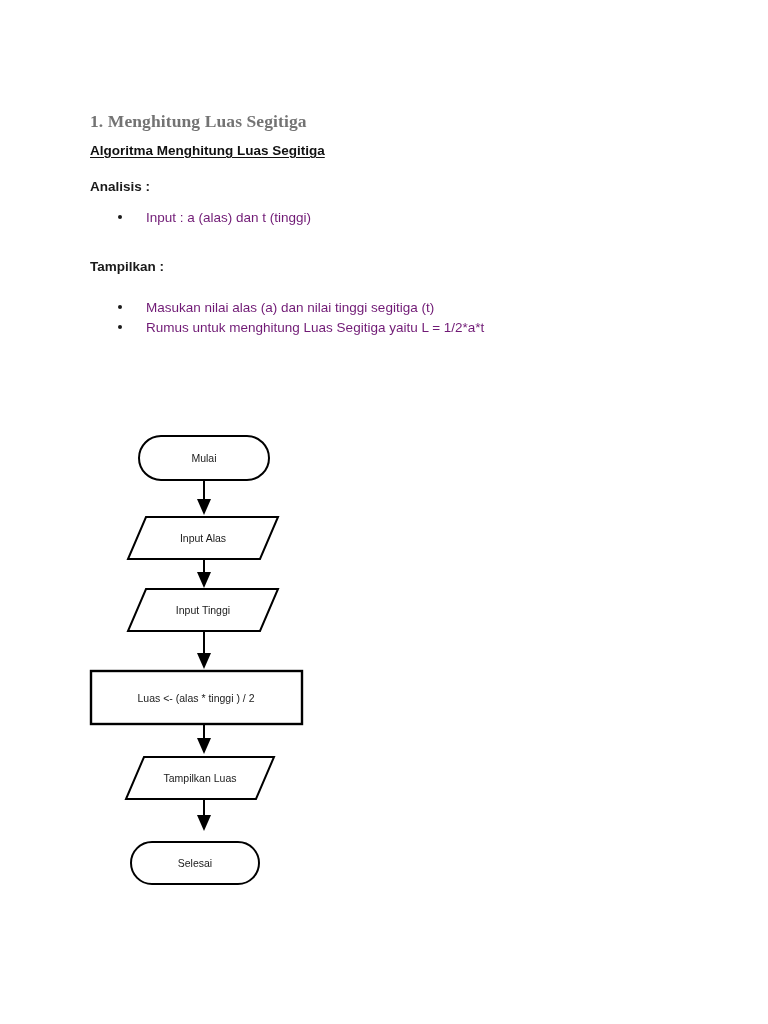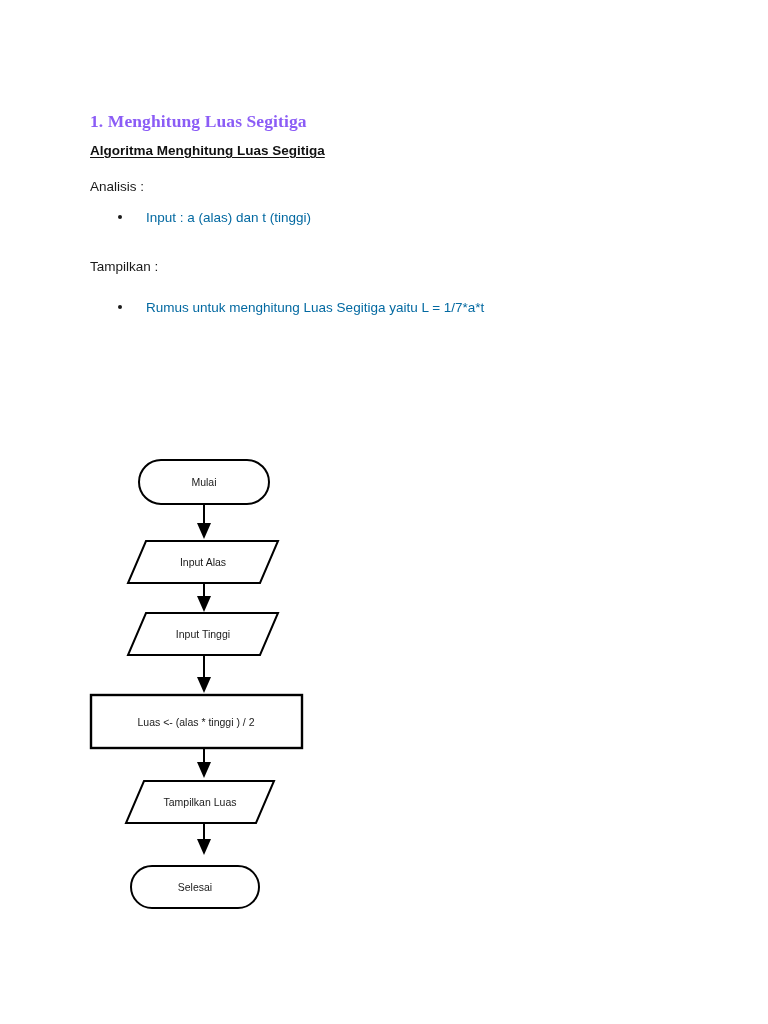--- a/index.html
+++ b/index.html
@@ -25,21 +25,21 @@
 
   
   .doc-title {
     position: absolute;
     left: 90px;
     top: 111px;
     font-family: "Liberation Serif", serif;
     font-weight: bold;
     font-size: 17.5px;
     letter-spacing: 0.1px;
-    color: #8b5cf6;
+    color: #737373;
     white-space: nowrap;
   }
 
   .sub-heading {
     position: absolute;
     left: 90px;
     font-family: "Liberation Sans", sans-serif;
     font-weight: bold;
     font-size: 13.5px;
     color: #111;
@@ -50,33 +50,34 @@
   .sub-heading.algoritma { top: 143px; text-align: center; }
   .sub-heading.flowchart { top: 433px; }
 
   .lead {
     position: absolute;
     left: 90px;
     font-family: "Liberation Sans", sans-serif;
     font-size: 13.5px;
     color: #1a1a1a;
     white-space: nowrap;
+    font-weight: bold;
   }
   .lead.analisis  { top: 179px; }
   .lead.algoritma { top: 259px; }
 
   .bullet-list {
     position: absolute;
     left: 118px;
     margin: 0;
     padding: 0;
     list-style: none;
     font-size: 13.5px;
     line-height: 19px;
-    color: #0369a1;
+    color: #701a75;
   }
   .bullet-list.analisis-list { top: 208px; width: 560px; }
   .bullet-list.algoritma-list { top: 298px; width: 570px; }
 
   .bullet-list li {
     position: relative;
     padding-left: 28px;
     margin: 0 0 1px 0;
   }
   .bullet-list li .dot {
@@ -87,21 +88,21 @@
     height: 4px;
     background: #1a1a1a;
     border-radius: 50%;
   }
   .bullet-list li .txt { display: block; }
 
   
   .flowchart {
     position: absolute;
     left: 80px;
-    top: 452px;
+    top: 428px;
     width: 260px;
     height: 470px;
   }
   .flowchart svg { display: block; }
   .fc-label {
     font-family: "Liberation Sans", sans-serif;
     font-size: 10.5px;
     fill: #1a1a1a;
     text-anchor: middle;
     dominant-baseline: middle;
@@ -134,21 +135,25 @@
       <span class="dot"></span>
       <span class="txt">Input : a (alas) dan t (tinggi)</span>
     </li>
   </ul>
 
   <div class="lead algoritma">Tampilkan :</div>
 
   <ul class="bullet-list algoritma-list">
     <li>
       <span class="dot"></span>
-      <span class="txt">Rumus untuk menghitung Luas Segitiga yaitu L = 1/7*a*t</span>
+      <span class="txt">Masukan nilai alas (a) dan nilai tinggi segitiga (t)</span>
+    </li>
+    <li>
+      <span class="dot"></span>
+      <span class="txt">Rumus untuk menghitung Luas Segitiga yaitu L = 1/2*a*t</span>
     </li>
   </ul>
 
 
   <div class="flowchart">
     <svg width="260" height="470" viewBox="0 0 260 470" xmlns="http://www.w3.org/2000/svg">
 
       <g>
         <rect class="fc-shape" x="59" y="8" width="130" height="44" rx="22" ry="22"></rect>
         <text class="fc-label" x="124" y="31">Mulai</text>

